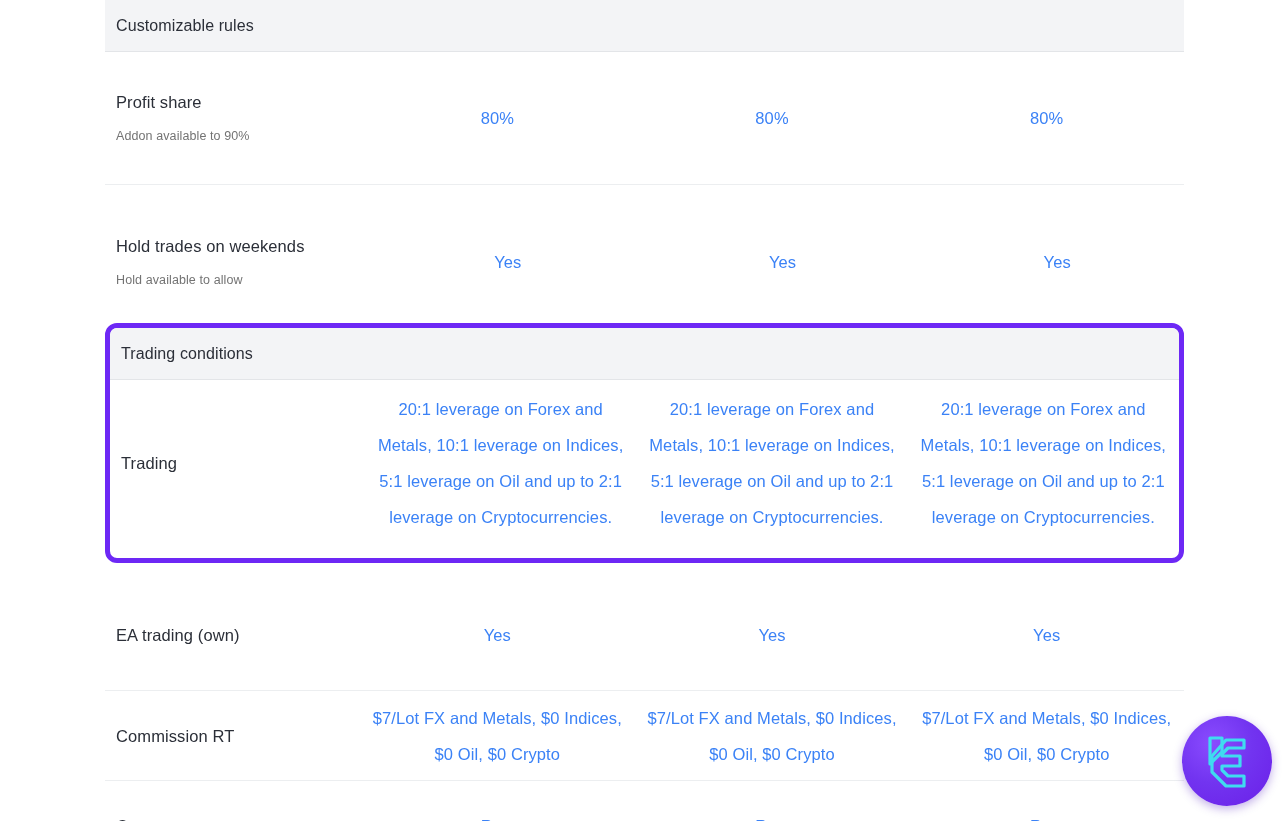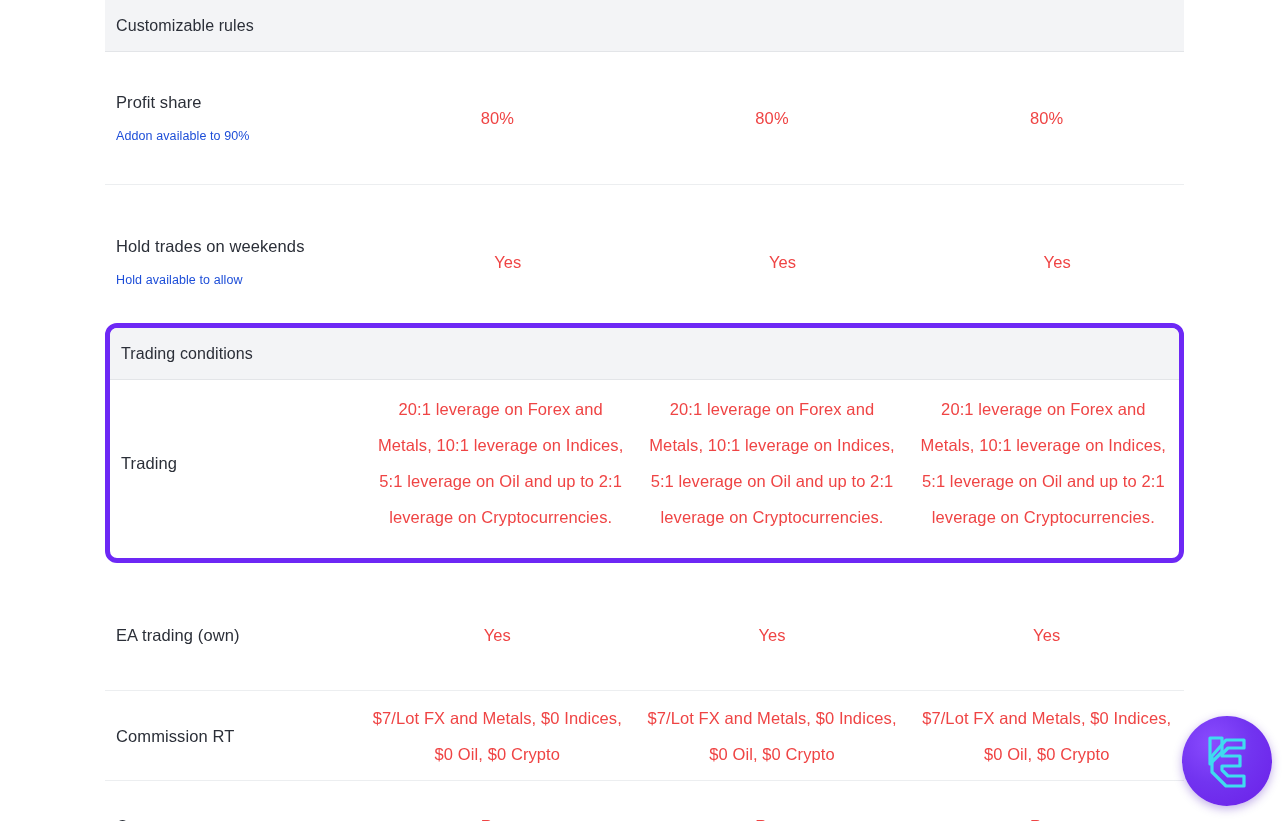--- a/index.html
+++ b/index.html
@@ -55,30 +55,30 @@
     padding: 12px 14px 12px 11px;
     font-size: 16.5px;
     line-height: 36px;
     color: #2b2f38;
     letter-spacing: .1px;
   }
   .feat-label .sub {
     display: block;
     font-size: 12.5px;
     line-height: 33px;
-    color: #1d4ed8;
+    color: #737373;
     letter-spacing: .1px;
   }
 
   .feat-val {
     flex: 1 1 0;
     text-align: center;
     font-size: 16.5px;
     line-height: 36px;
-    color: #ef4444;
+    color: #3b82f6;
     letter-spacing: .1px;
     padding: 10px 14px;
   }
   .feat-val.wide { padding: 10px 6px; }
 
   
   .row-profit    { height: 133px; justify-content: center; }
   .row-hold      { height: 155px; gap: 21px; }
   .row-leverage  { height: 166px; }
   .row-ea        { height: 111px;  }

